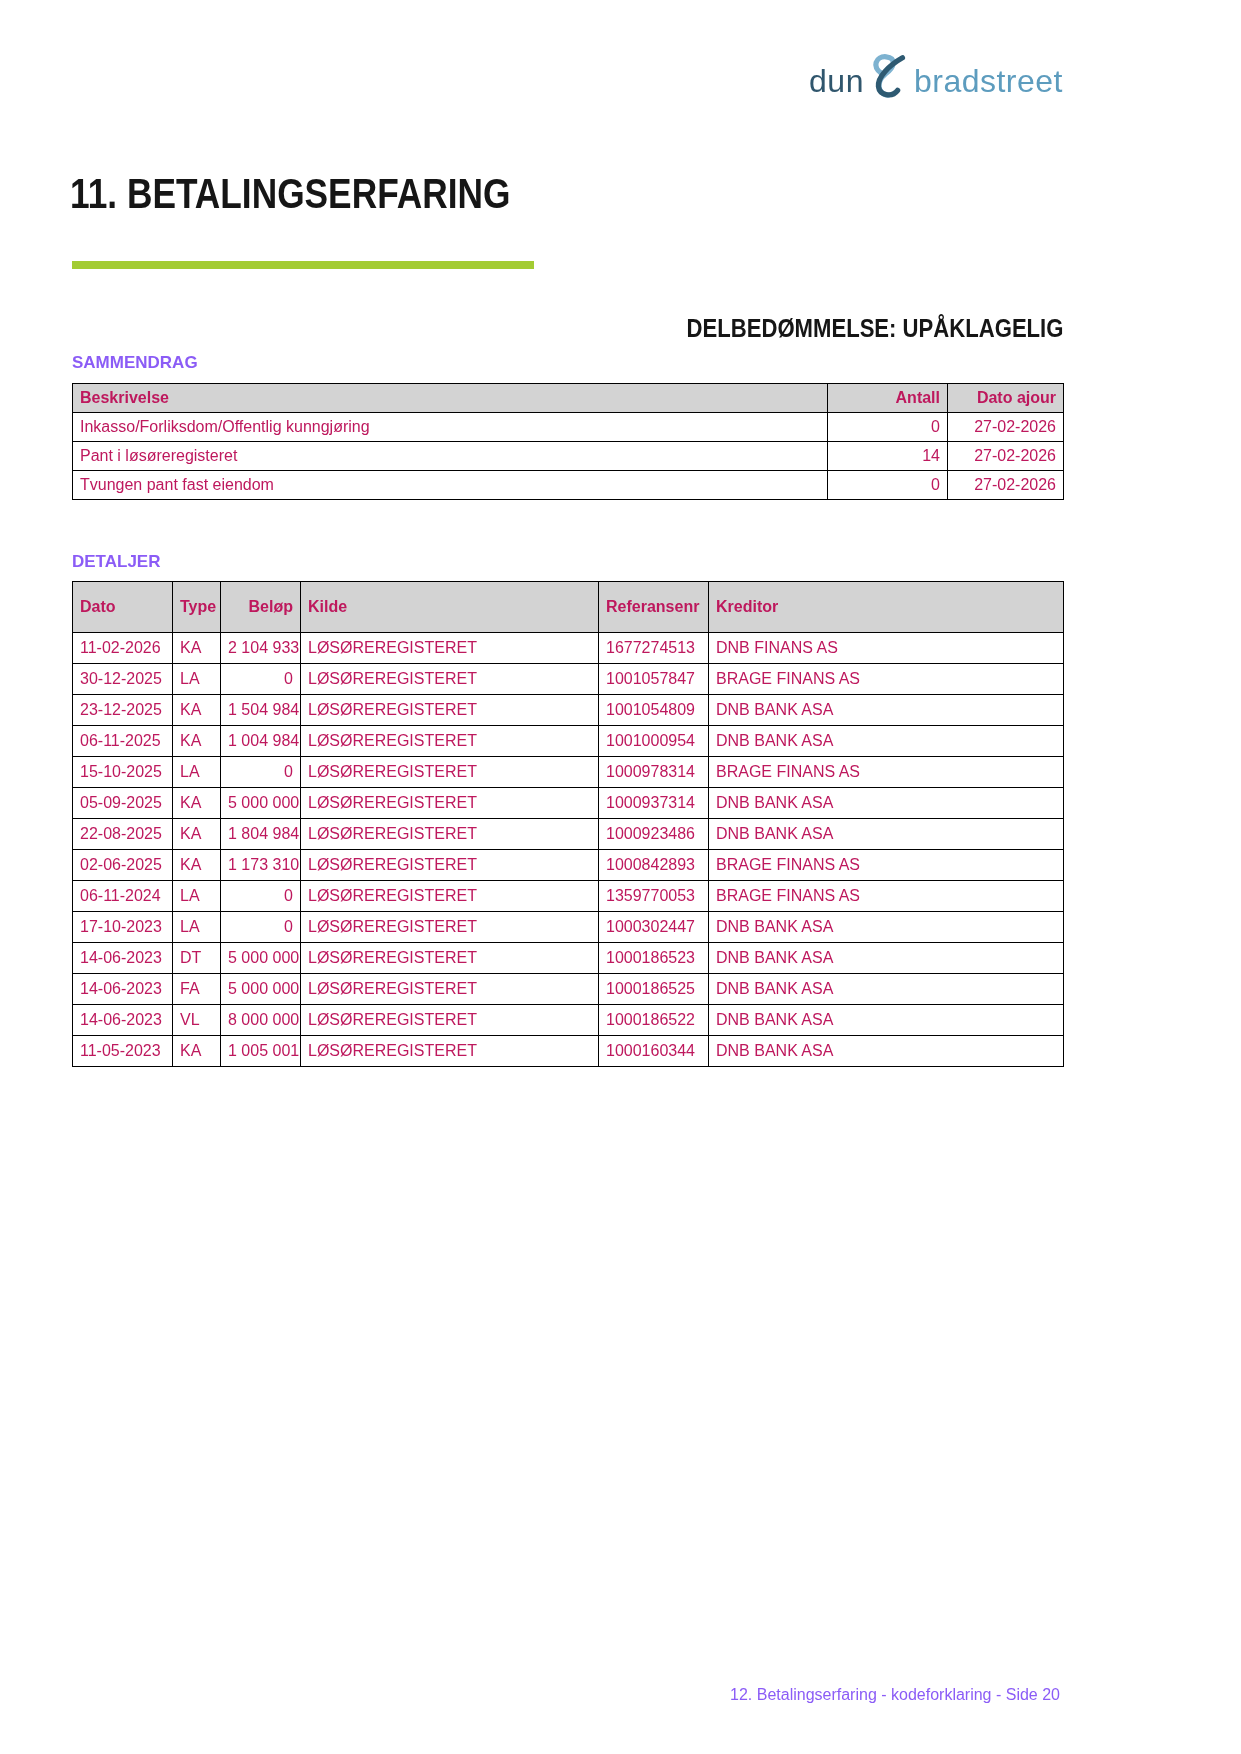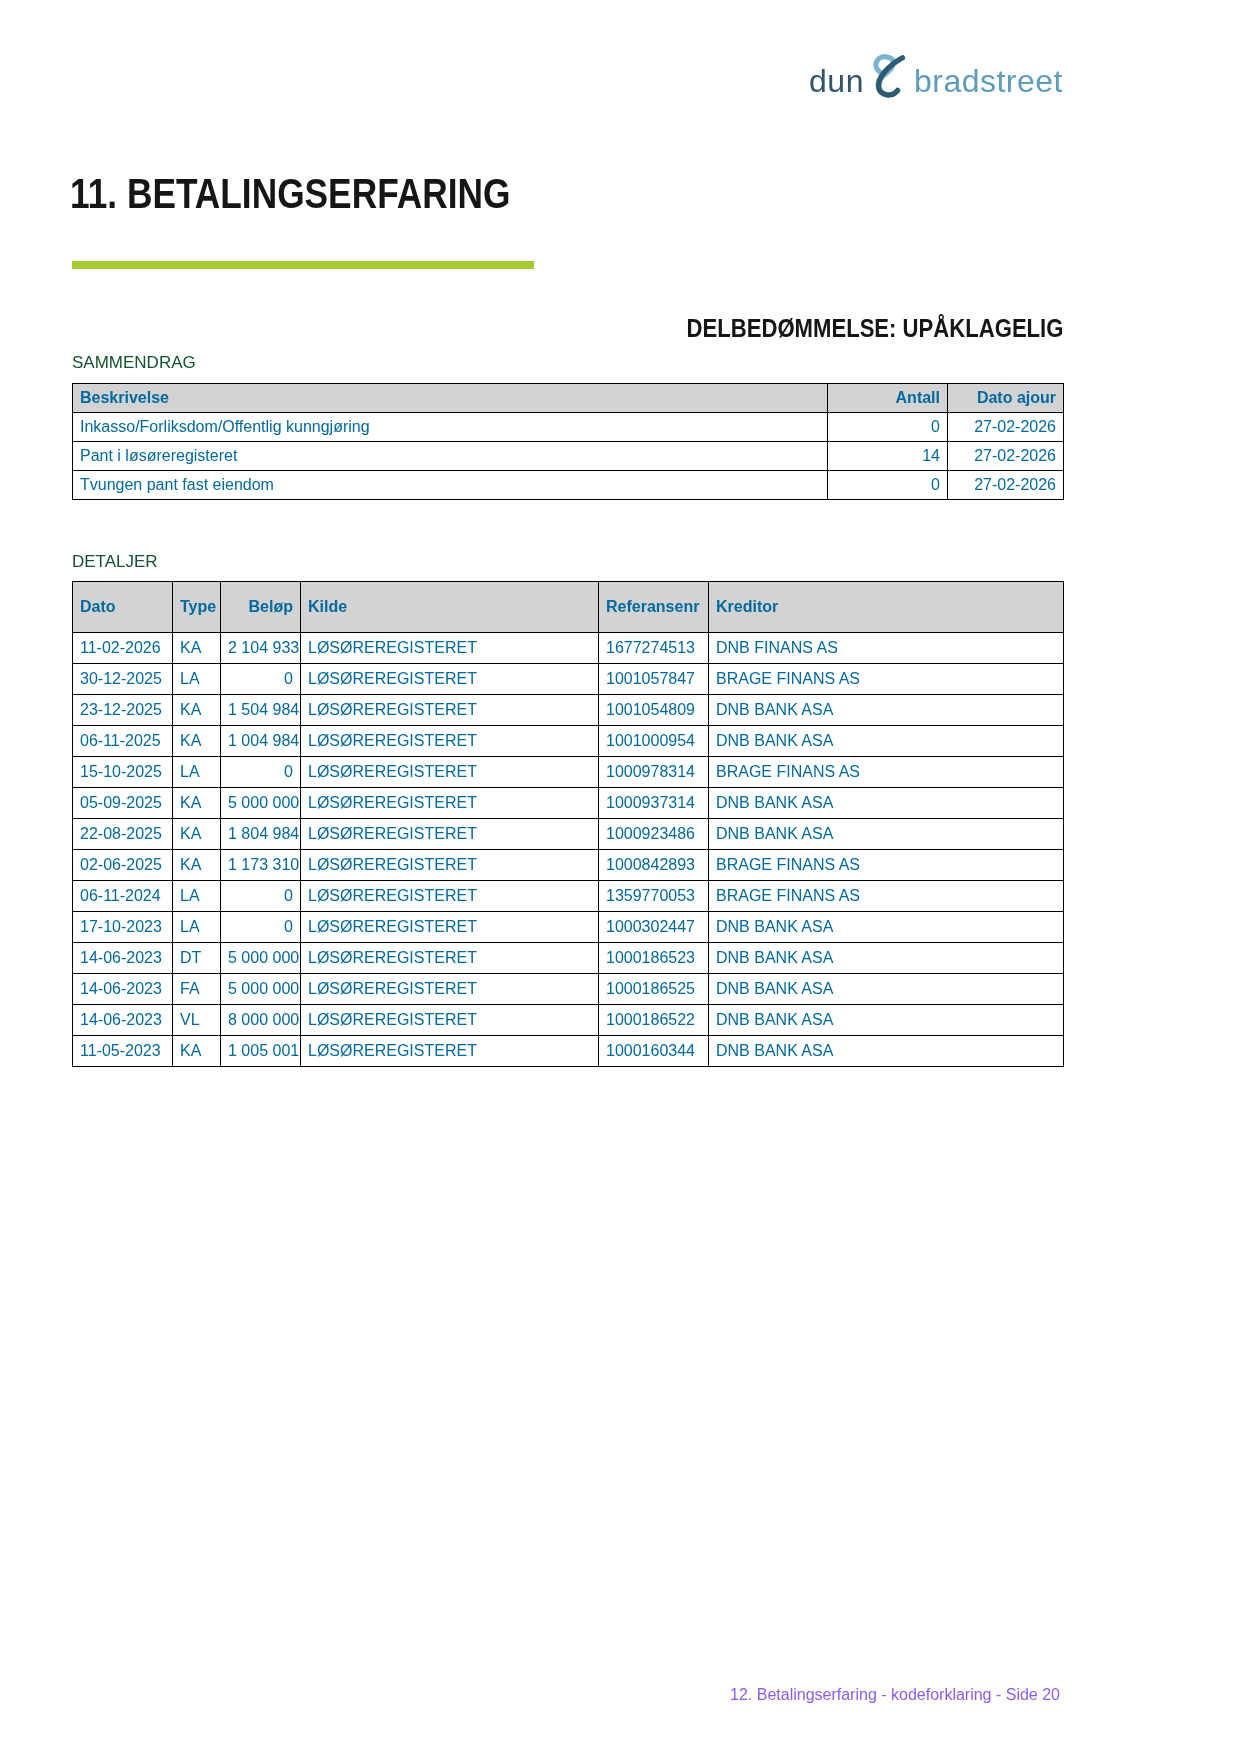--- a/index.html
+++ b/index.html
@@ -72,35 +72,35 @@
     transform: scaleX(0.85);
     transform-origin: 100% 50%;
     white-space: nowrap;
   }
 
   
   .section-label {
     position: absolute;
     left: 72px;
     font-size: 17px;
-    font-weight: 400;
-    color: #14532d;
+    font-weight: 700;
+    color: #8b5cf6;
   }
   .label-sammendrag { top: 353px; }
   .label-detaljer  { top: 552px; }
 
   
   table {
     border-collapse: collapse;
     table-layout: fixed;
     width: 991px;
     position: absolute;
     left: 72px;
     font-size: 16px;
-    color: #0369a1;
+    color: #be185d;
   }
   th, td {
     border: 1px solid #000000;
     padding: 0 7px;
     overflow: hidden;
     white-space: nowrap;
     text-align: left;
     font-weight: 400;
   }
   thead th {

